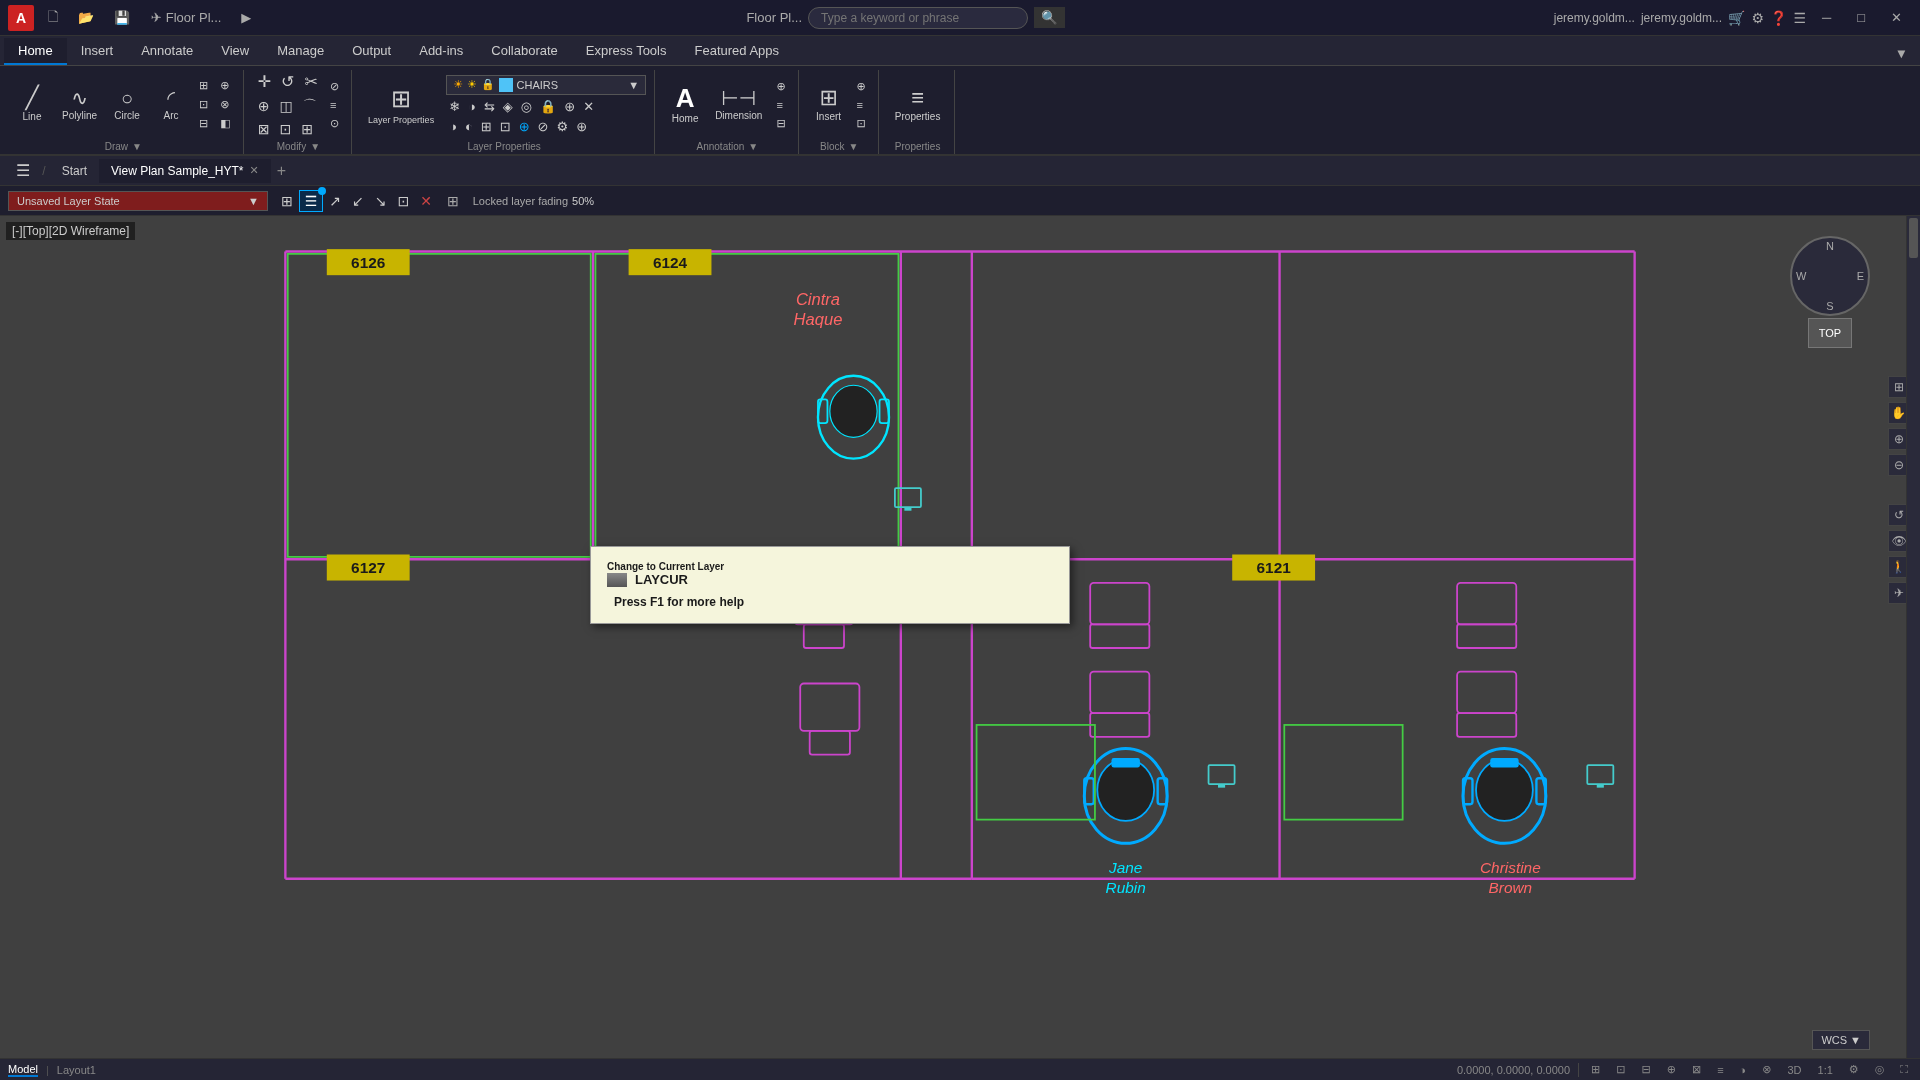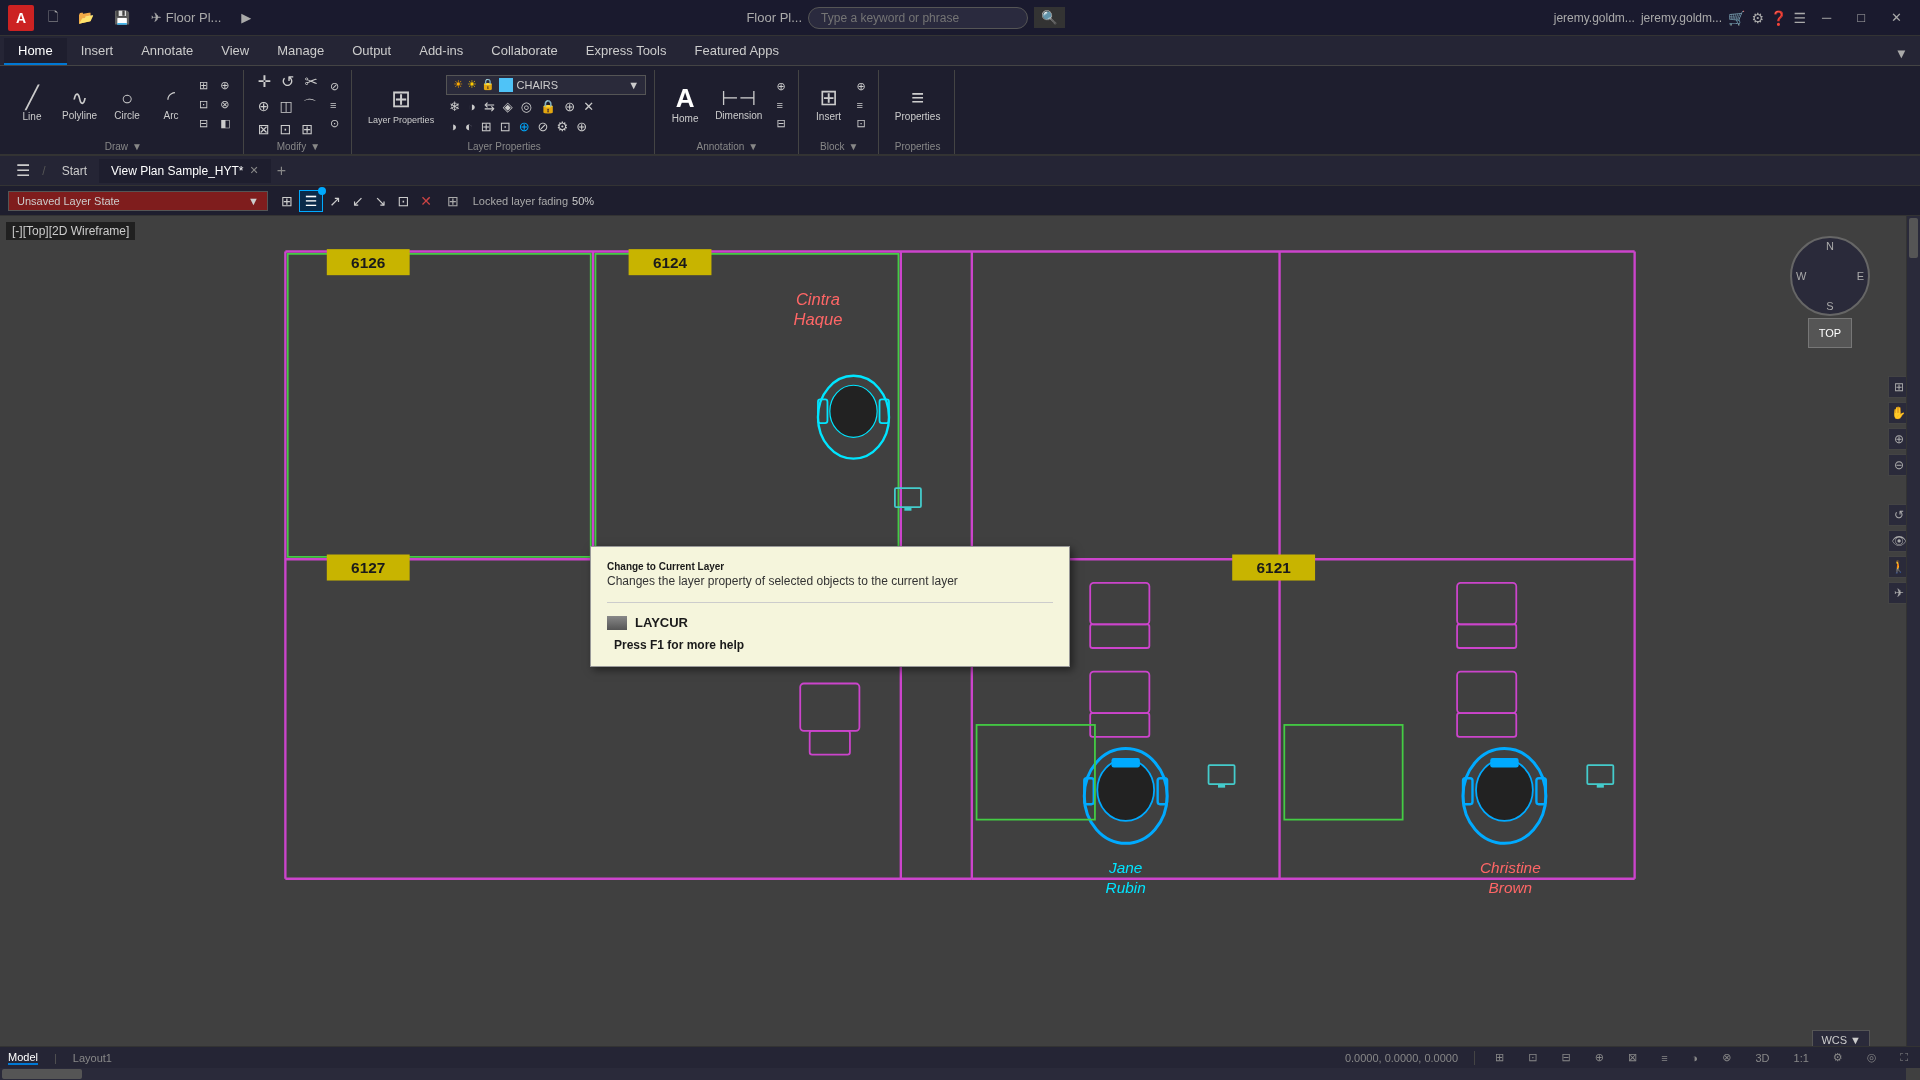--- a/index.html
+++ b/index.html
@@ -397,29 +397,29 @@
     .floor-svg {
       position: absolute;
       top: 0; left: 0;
       width: 100%;
       height: 100%;
     }
 
     
     #status-bar {
       position: absolute;
-      bottom: 12px;
+      bottom: 0;
       left: 0;
       right: 0;
       height: 22px;
       background: #252535;
       display: flex;
       align-items: center;
       padding: 0 8px;
-      gap: 16px;
+      gap: 8px;
       border-top: 1px solid #333;
       font-size: 11px;
       color: #888;
     }
   </style>
 </head>
 <body>
 
 <div id="title-bar">
   <div class="app-logo">
@@ -794,21 +794,20 @@
     <div style="position:absolute;right:0;top:0;bottom:22px;width:14px;background:#2a2a3a;border-left:1px solid #333;">
       <div style="height:40px;background:#555;margin:2px;border-radius:2px;"></div>
     </div>
 
     <div style="position:absolute;bottom:0;left:0;right:14px;height:14px;background:#2a2a3a;border-top:1px solid #333;">
       <div style="width:80px;height:10px;background:#555;margin:2px;border-radius:2px;"></div>
     </div>
 
     <div id="tooltip-popup">
       <div class="tooltip-title">Change to Current Layer</div>
-      <div class="tooltip-desc">Changes the layer property of selected objects to the current layer</div>
       <div class="tooltip-command">
         <div class="tooltip-command-icon"></div>
         <span class="tooltip-command-name">LAYCUR</span>
       </div>
       <div class="tooltip-help">Press F1 for more help</div>
     </div>
 
   </div>
 </div>
 

